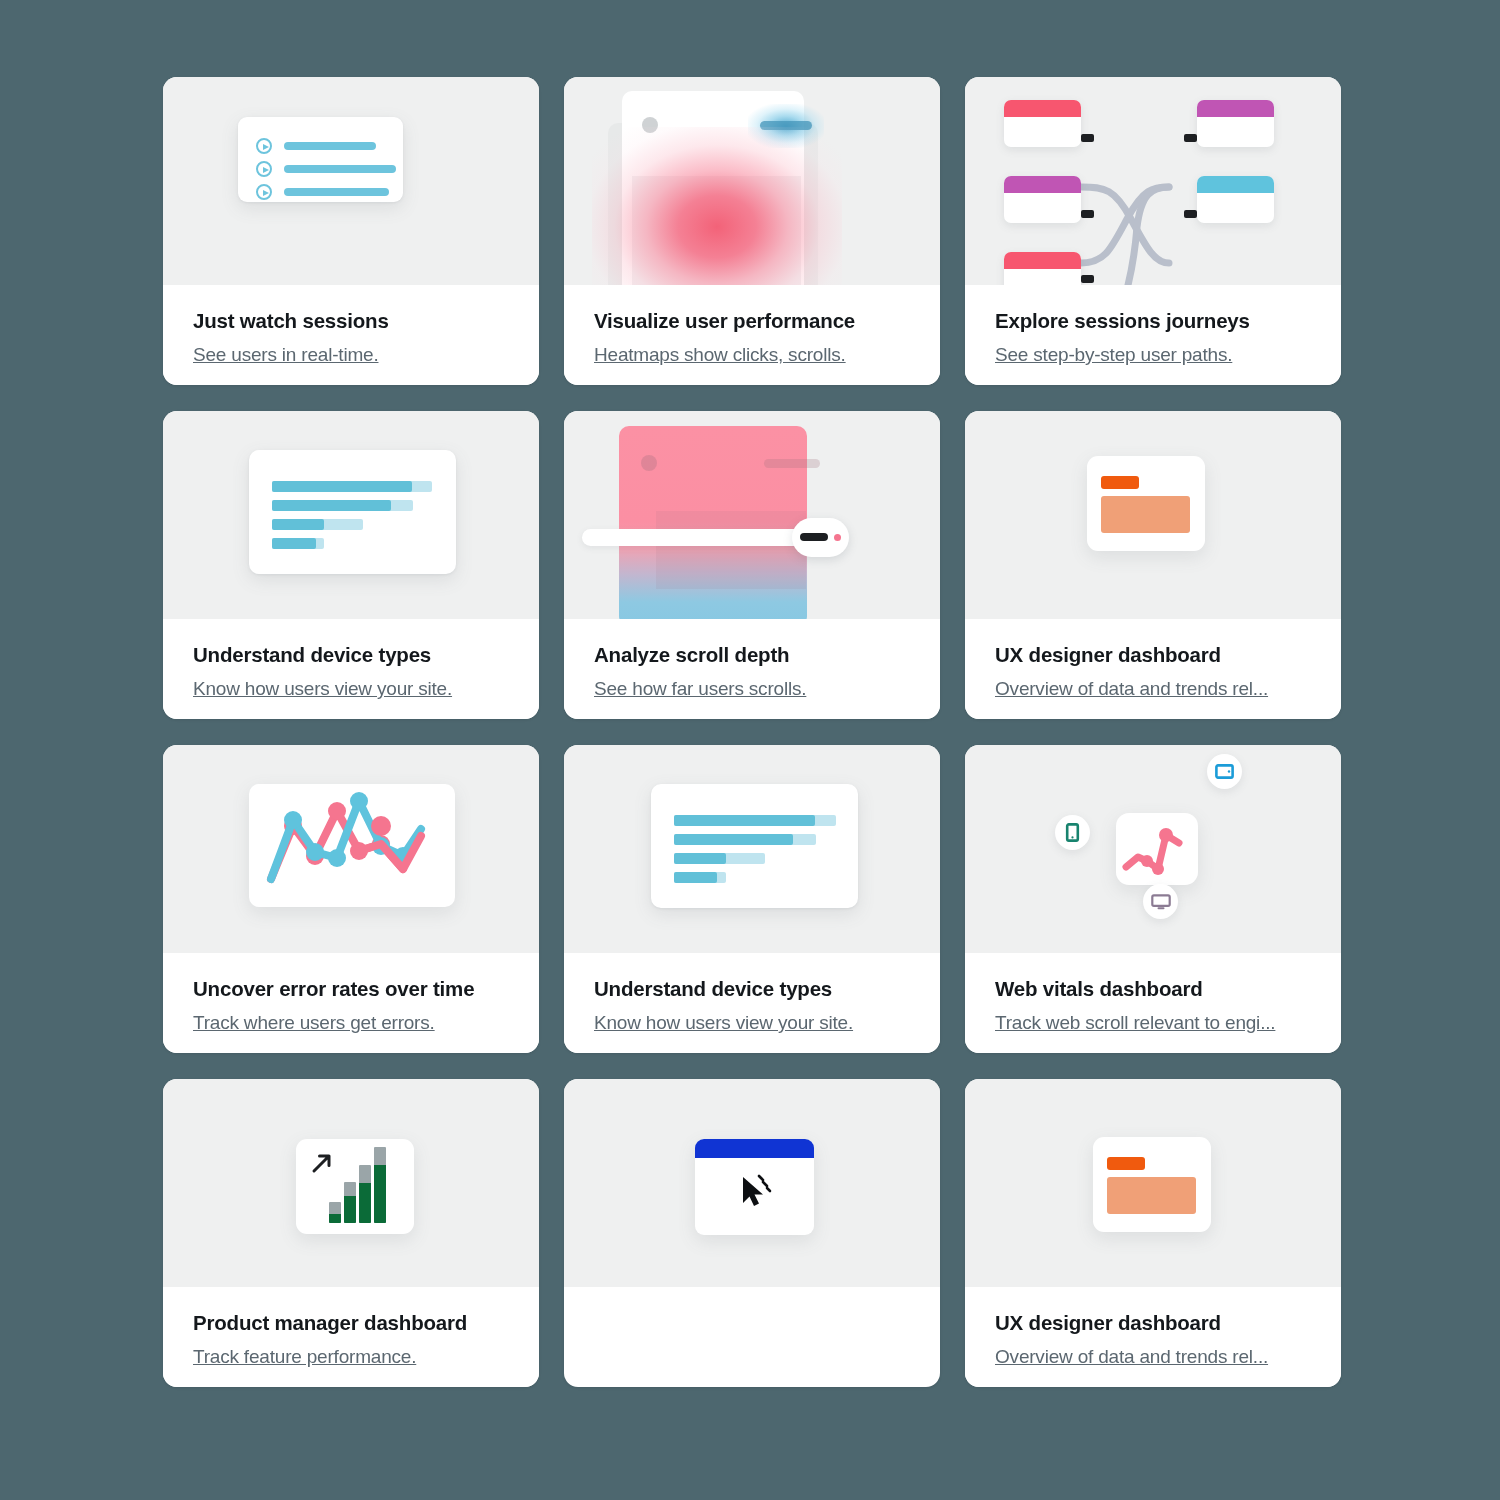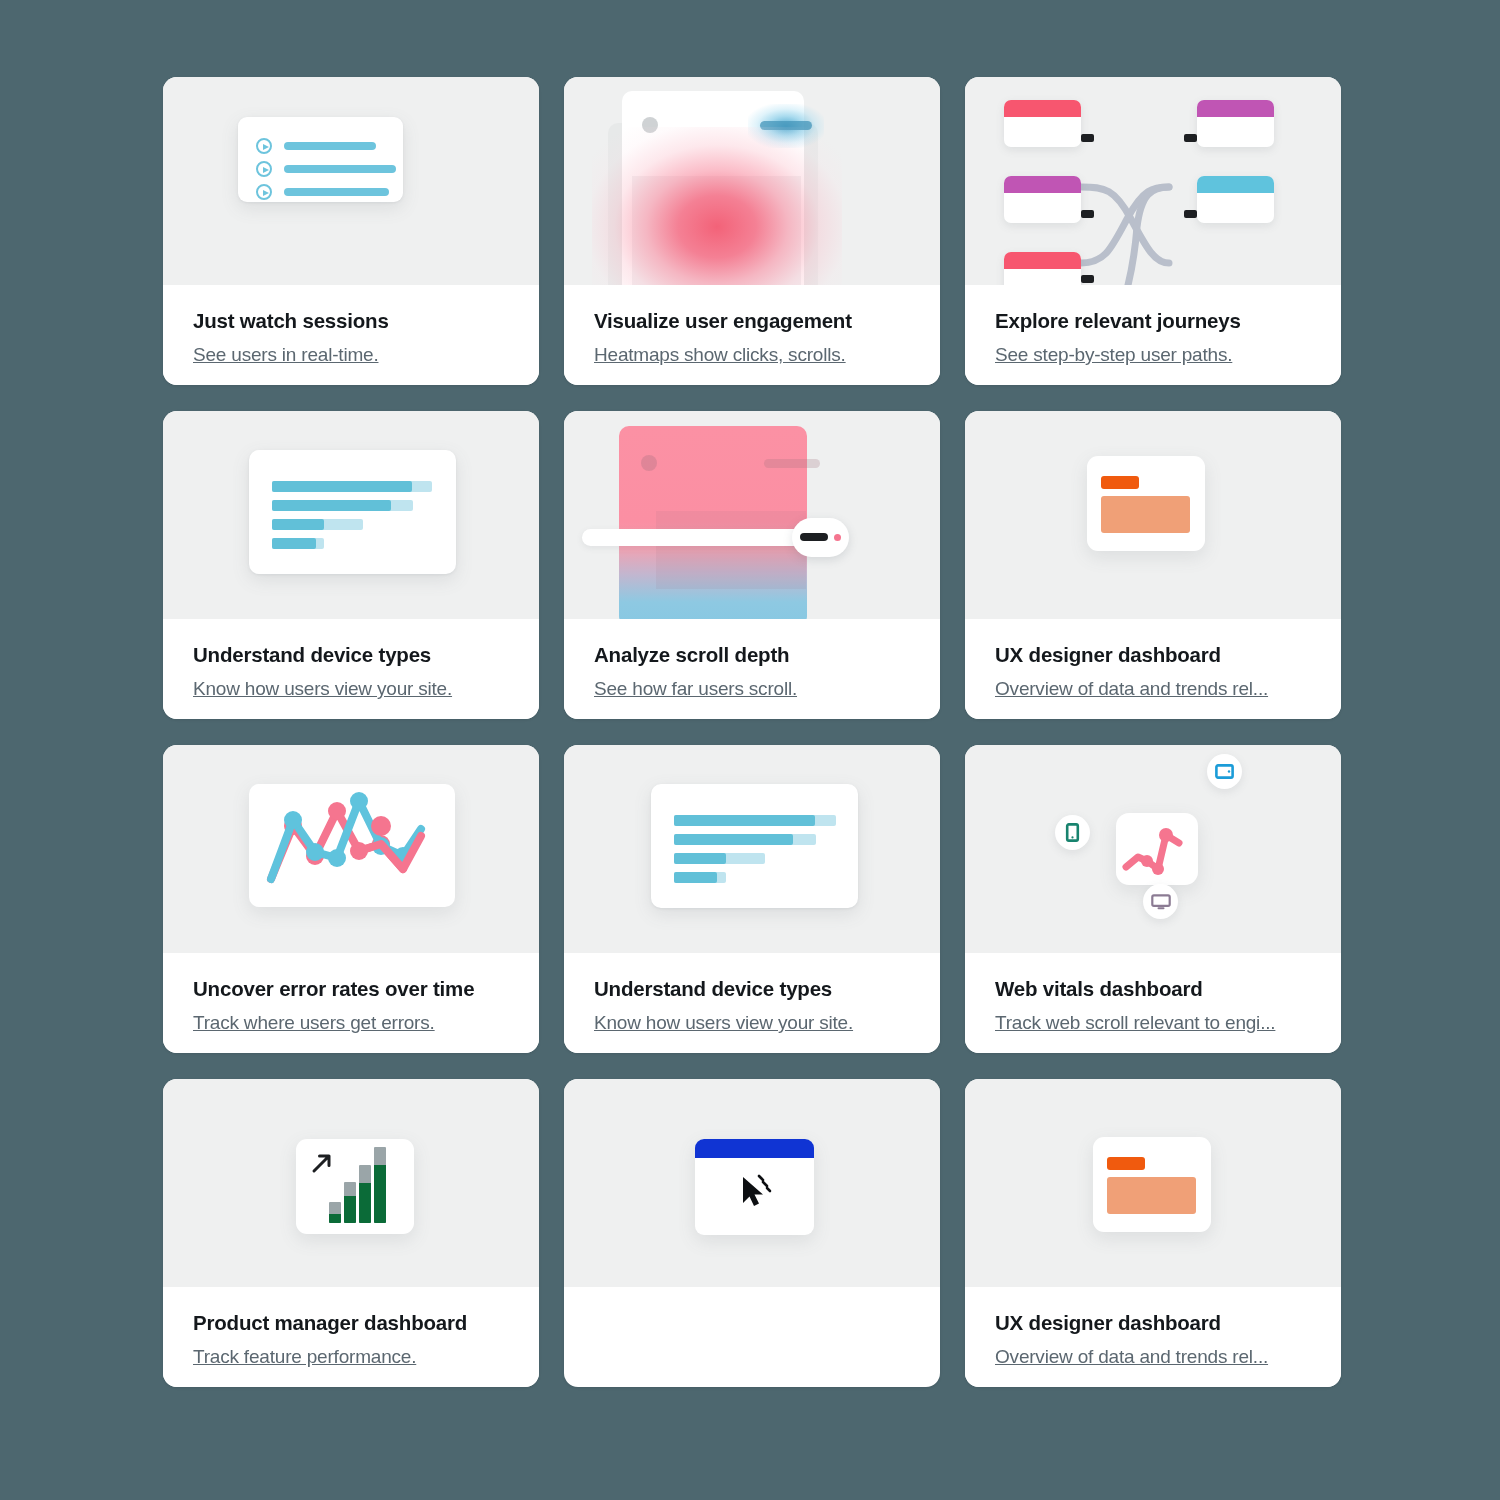--- a/index.html
+++ b/index.html
@@ -169,21 +169,21 @@
     <div class="art">
       <div class="a2-shadowpanel"></div>
       <div class="a2-browser"></div>
       <div class="a2-dot"></div>
       <div class="a2-grayblock"></div>
       <div class="a2-blue"></div>
       <div class="a2-bluecore"></div>
       <div class="a2-red"></div>
     </div>
     <div class="body">
-      <p class="title">Visualize user engagement</p>
+      <p class="title">Visualize user performance</p>
       <p class="subtitle">Heatmaps show clicks, scrolls.</p>
     </div>
   </div>
 
   <div class="card">
     <div class="art">
       <svg class="j-svg" viewBox="0 0 376 208">
         <g fill="none" stroke="#b9bfcb" stroke-width="7" stroke-linecap="round">
           <path d="M116,110 C140,110 150,112 166,142 C182,172 190,186 204,186"></path>
           <path d="M116,186 C140,186 146,172 162,142 C178,112 188,110 204,110"></path>
@@ -205,21 +205,21 @@
       <div class="j-node" style="left:232px;top:99px;">
         <div class="hdr" style="background:#5fc3dd;"></div>
       </div>
       <div class="j-port" style="left:116px;top:57px;"></div>
       <div class="j-port" style="left:116px;top:133px;"></div>
       <div class="j-port" style="left:116px;top:198px;"></div>
       <div class="j-port" style="left:219px;top:57px;"></div>
       <div class="j-port" style="left:219px;top:133px;"></div>
     </div>
     <div class="body">
-      <p class="title">Explore relevant journeys</p>
+      <p class="title">Explore sessions journeys</p>
       <p class="subtitle">See step-by-step user paths.</p>
     </div>
   </div>
 
   <div class="card">
     <div class="art">
       <div class="panel bars-panel" style="left:86px;top:39px;width:207px;height:124px;">
         <div class="bar-track" style="left:23px;top:31px;width:160px;">
           <div class="bar-fill" style="width:140px;"></div>
         </div>
@@ -246,21 +246,21 @@
       <div class="s-dot"></div>
       <div class="s-line"></div>
       <div class="s-block"></div>
       <div class="s-marker"></div>
       <div class="s-knob"></div>
       <div class="s-knobbar"></div>
       <div class="s-knobdot"></div>
     </div>
     <div class="body">
       <p class="title">Analyze scroll depth</p>
-      <p class="subtitle">See how far users scroll.</p>
+      <p class="subtitle">See how far users scrolls.</p>
     </div>
   </div>
 
   <div class="card">
     <div class="art">
       <div class="ux-tile"></div>
       <div class="ux-small"></div>
       <div class="ux-big"></div>
     </div>
     <div class="body">

